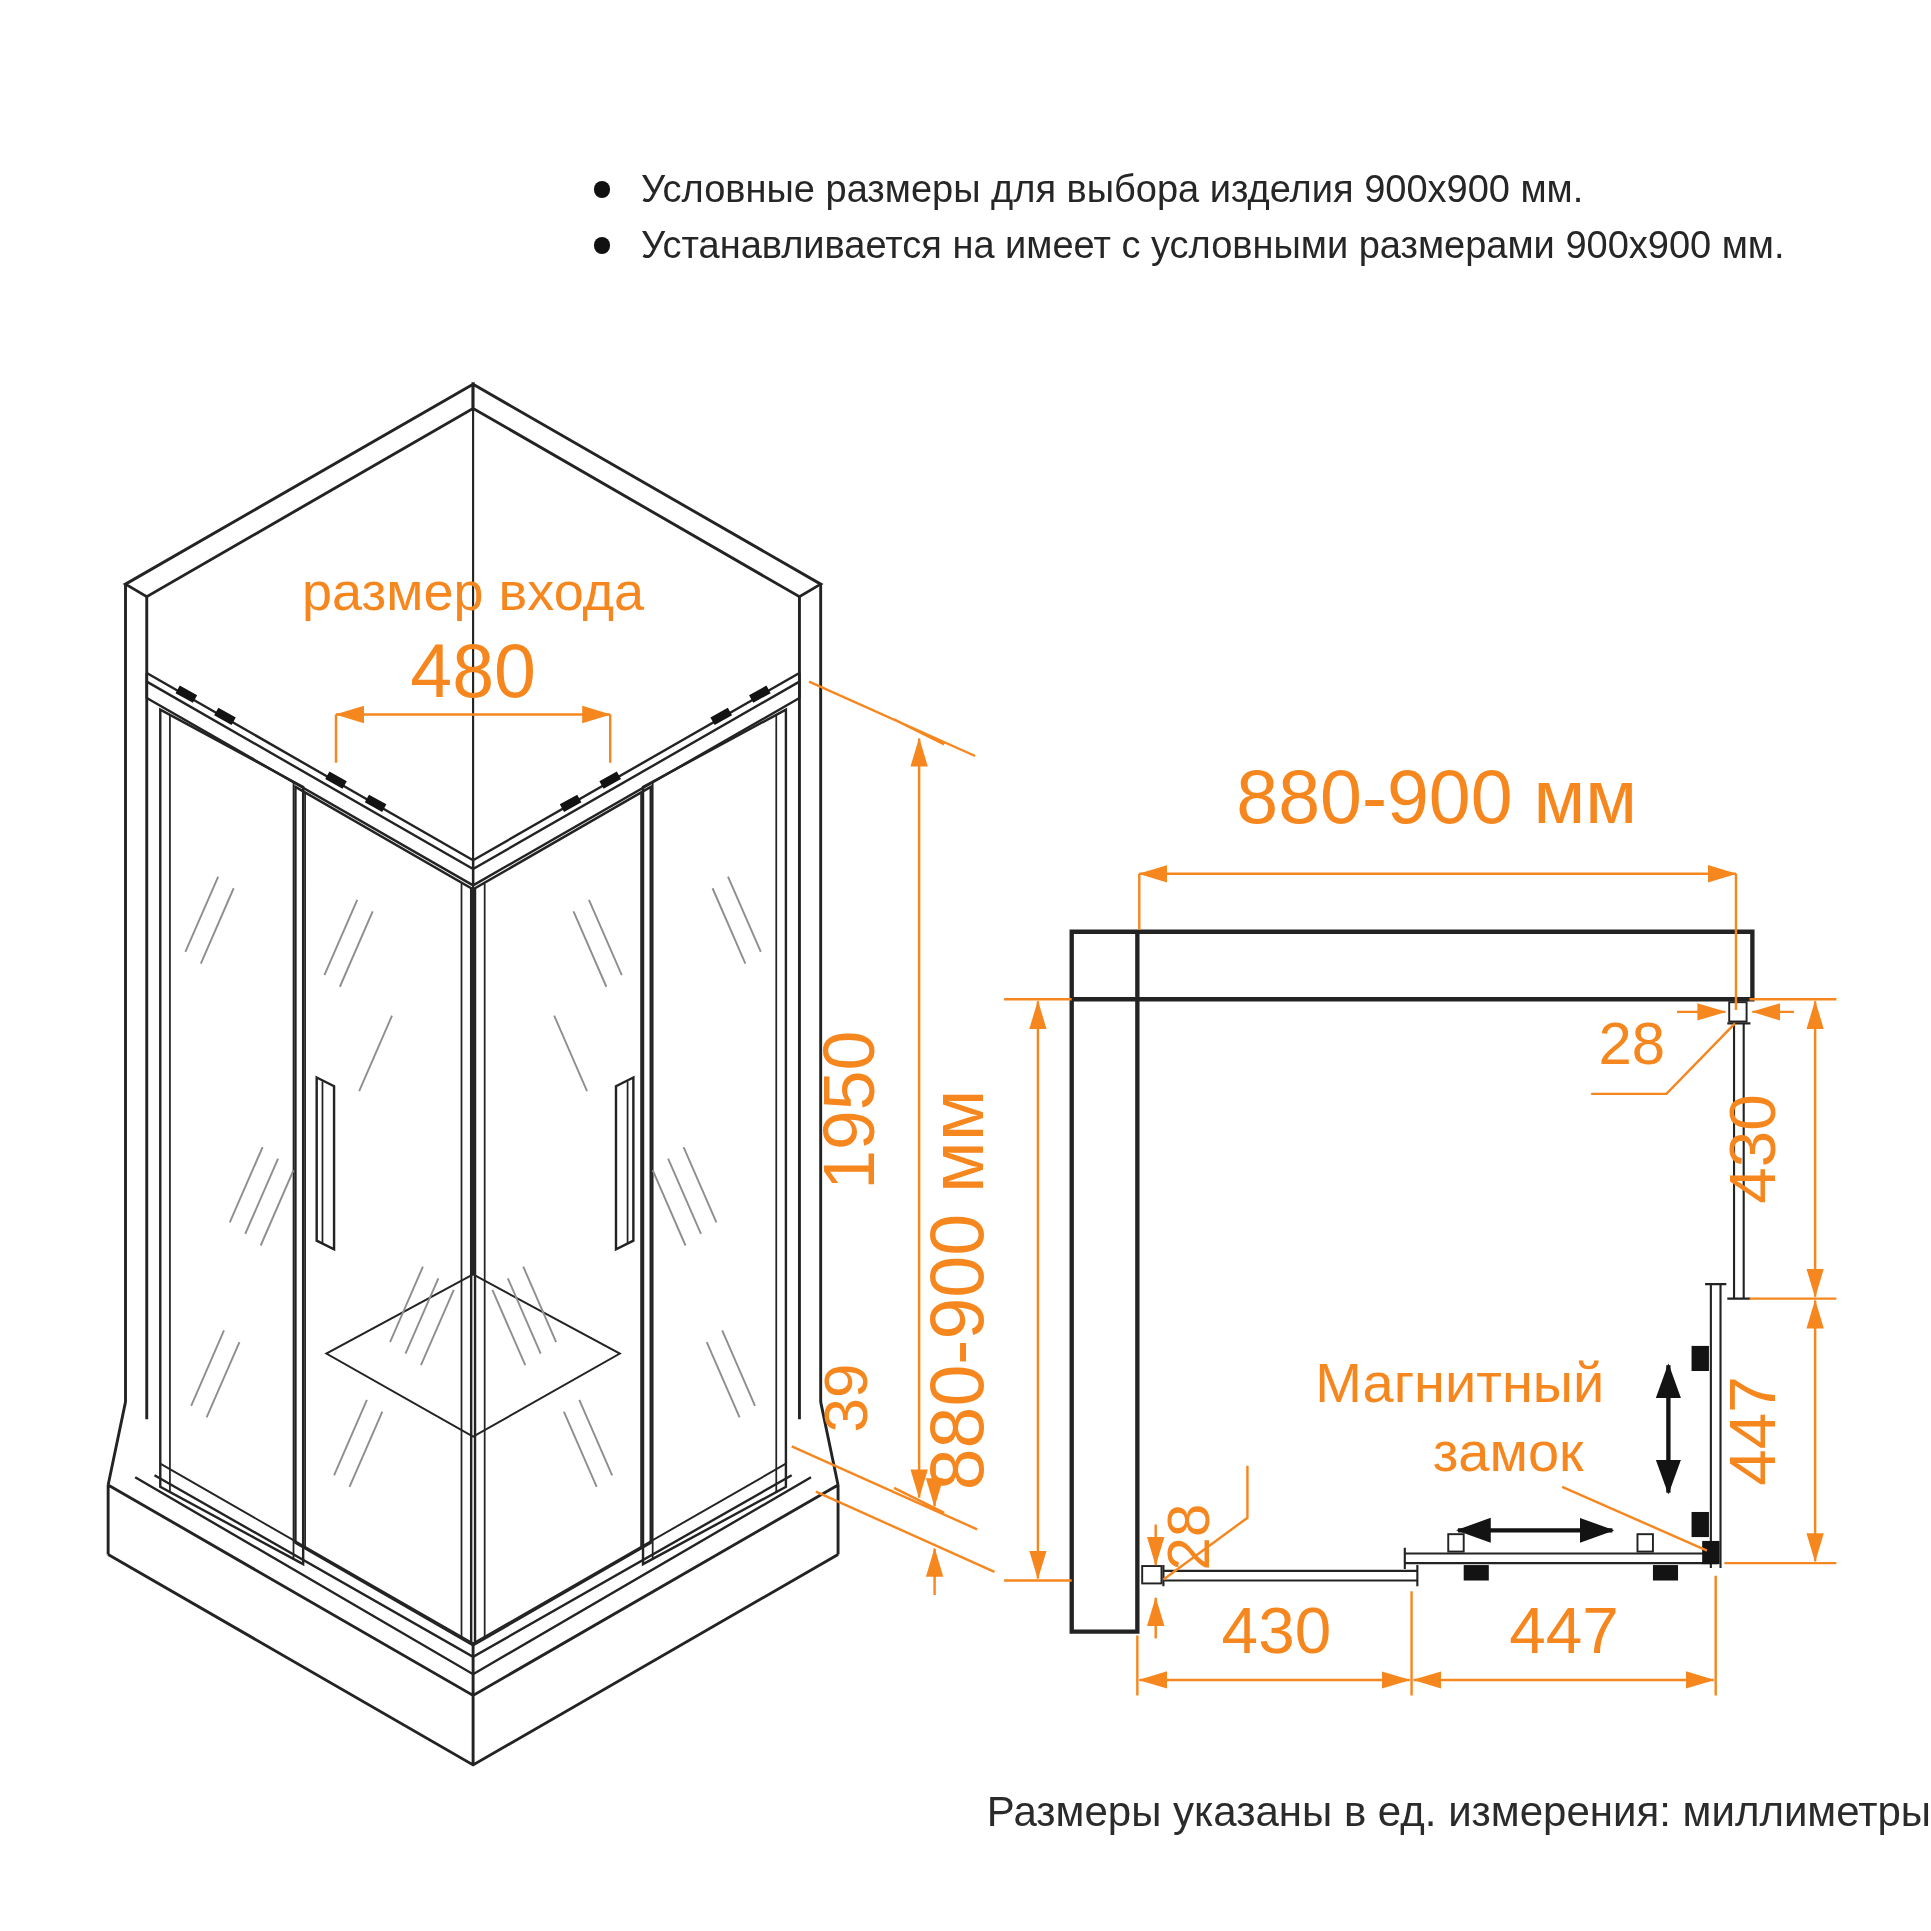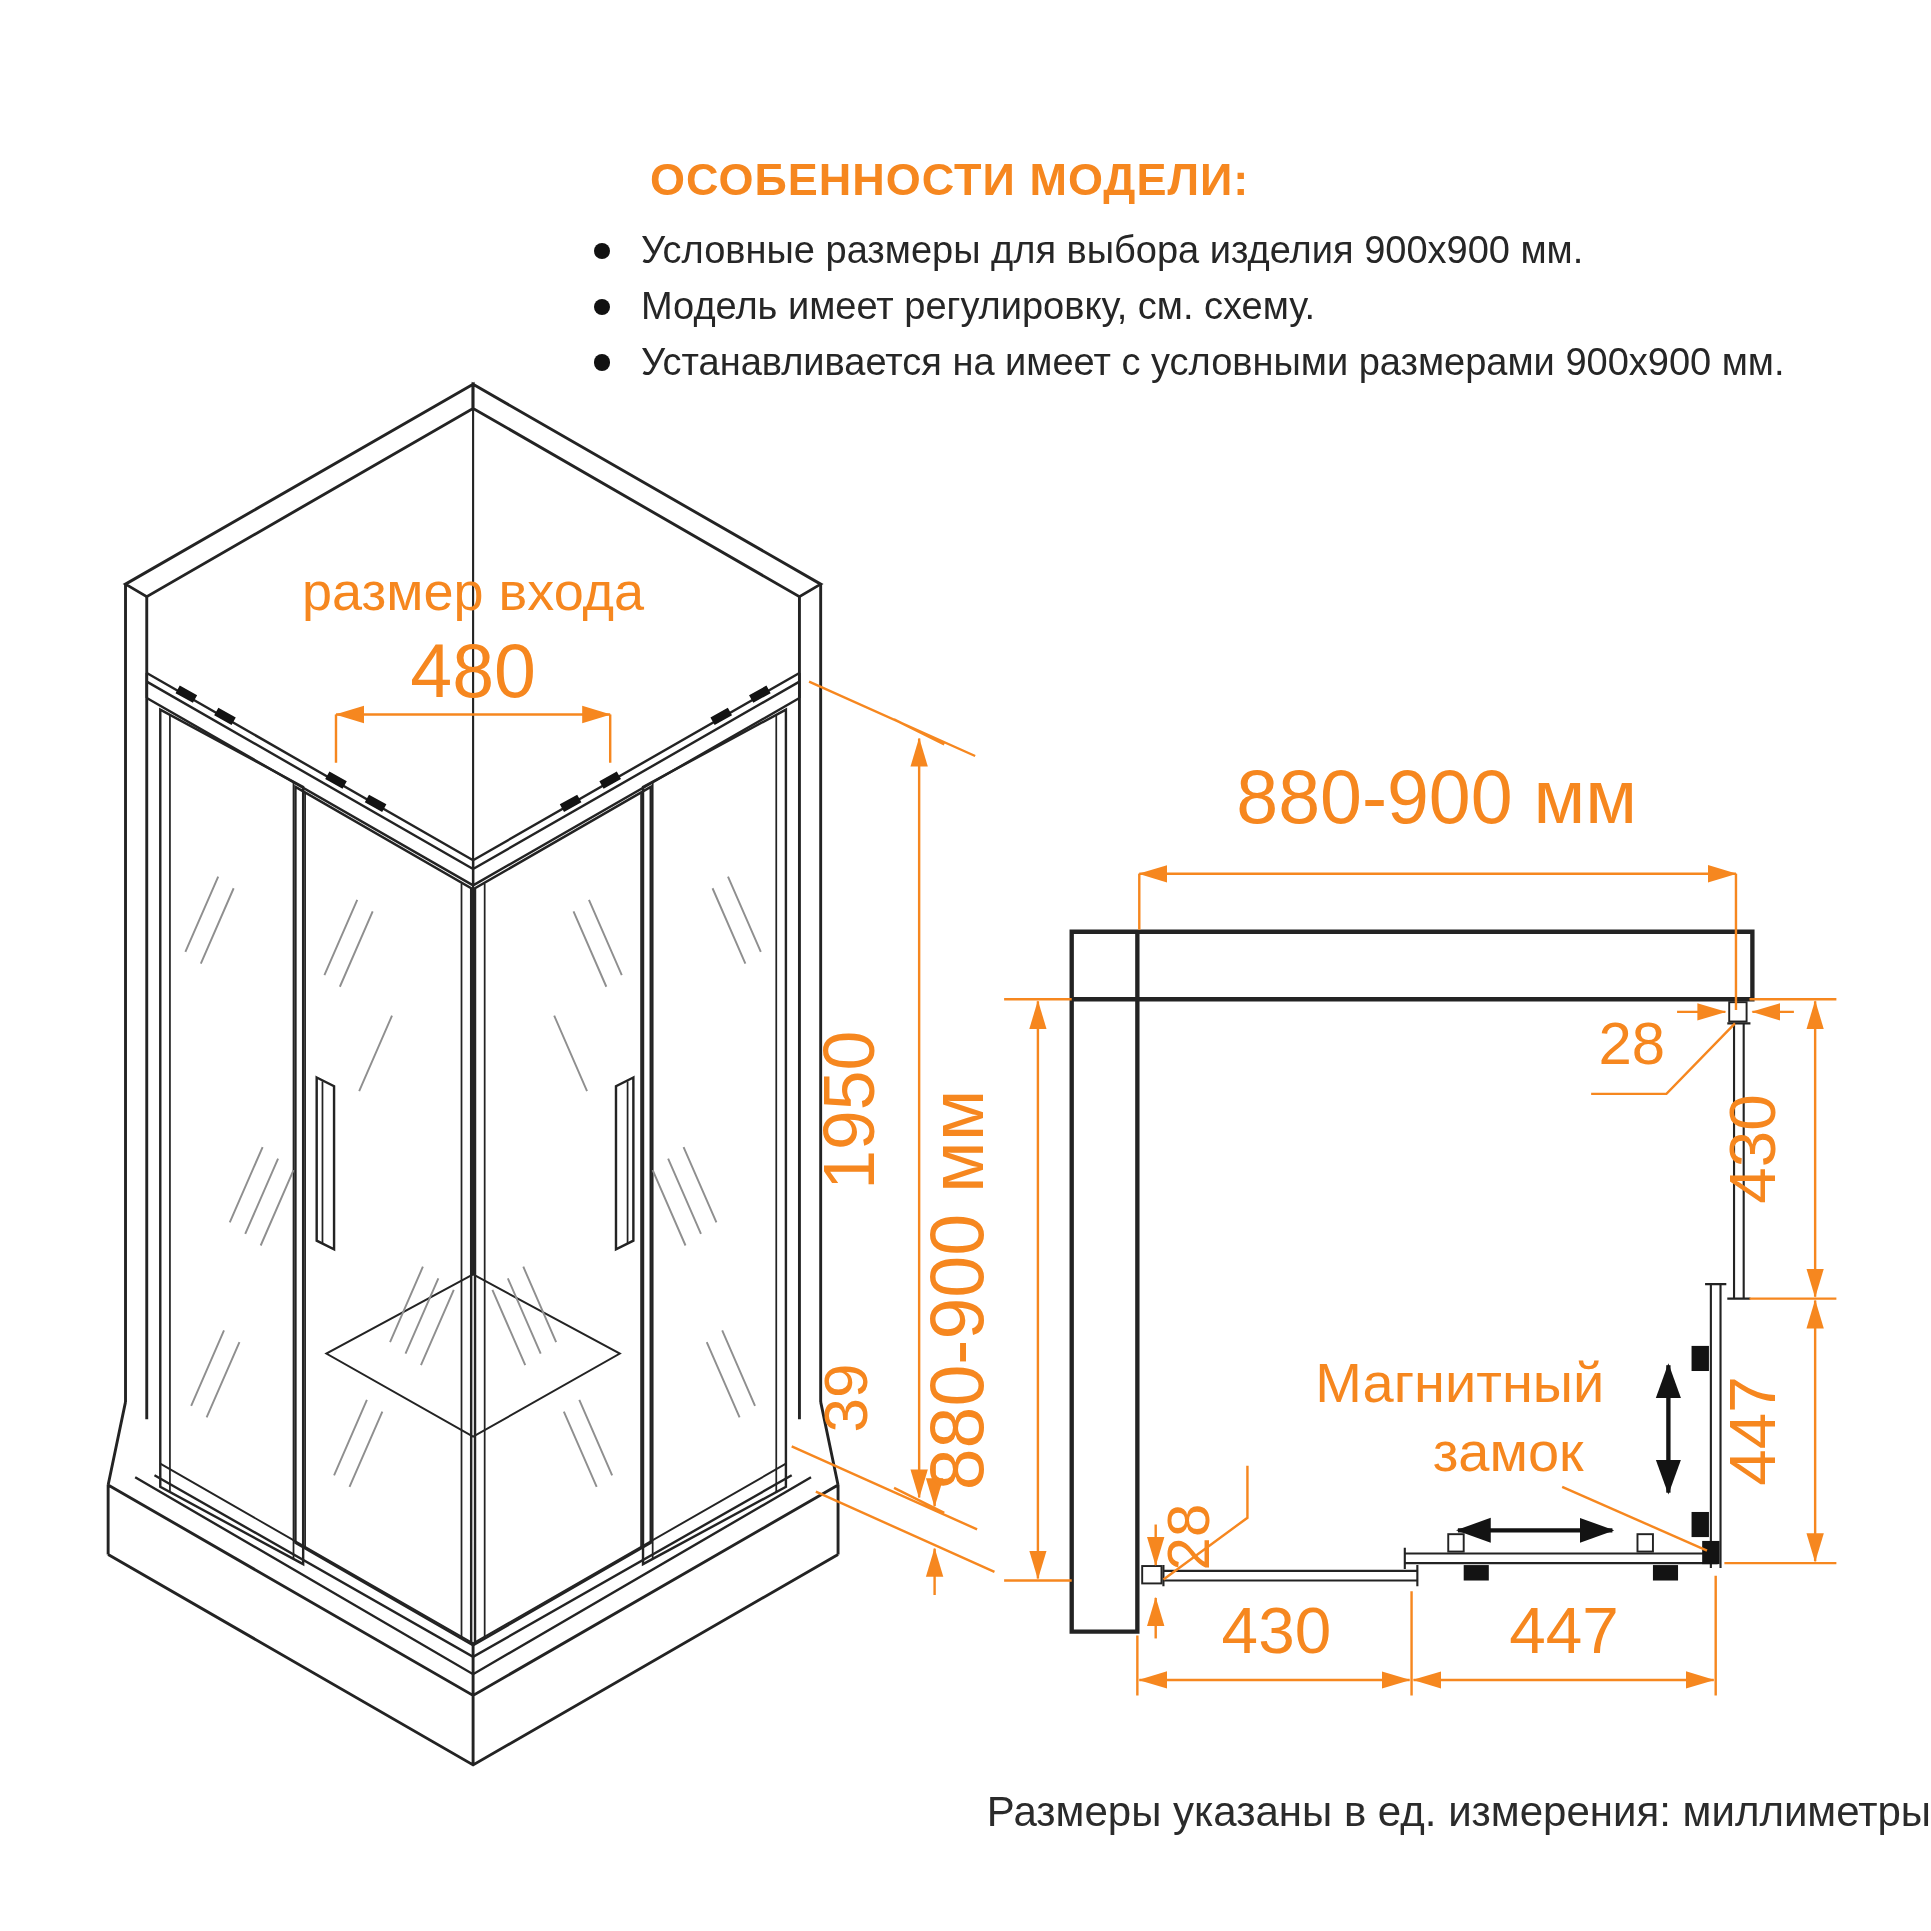--- a/index.html
+++ b/index.html
@@ -20,24 +20,22 @@
   text{fill:#f6871f;text-anchor:middle;}
   .t78{font-size:78px;} .t74{font-size:74px;} .t68{font-size:68px;}
   .t64{font-size:64px;} .t62{font-size:62px;} .t58{font-size:58px;} .t56{font-size:56px;}
 </style>
 </head>
 <body>
 
 <div class="page">
 
   <div class="hdr">
-    <div class="hdr-title">ОСОБЕННОСТИ МОДЕЛИ:</div>
     <ul class="bullets">
       <li>Условные размеры для выбора изделия 900х900 мм.</li>
-      <li>Модель имеет регулировку, см. схему.</li>
       <li>Устанавливается на имеет с условными размерами 900х900 мм.</li>
     </ul>
   </div>
 
   <svg class="scene" width="1931" height="1931" viewBox="0 0 2000 2000">
     <defs>
       <marker id="mO" markerUnits="userSpaceOnUse" markerWidth="30" markerHeight="22" refX="29" refY="11" orient="auto-start-reverse">
         <path d="M30,11 L0,2 L0,20 Z" fill="#f6871f"></path>
       </marker>
       <marker id="mB" markerUnits="userSpaceOnUse" markerWidth="36" markerHeight="30" refX="34" refY="15" orient="auto-start-reverse">

